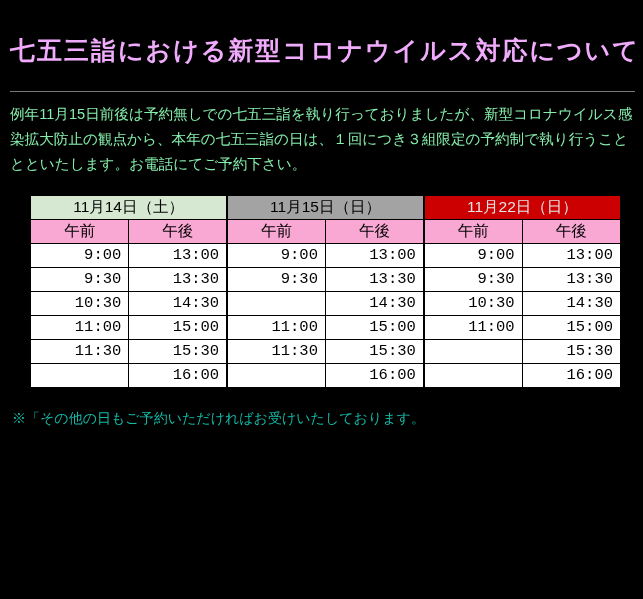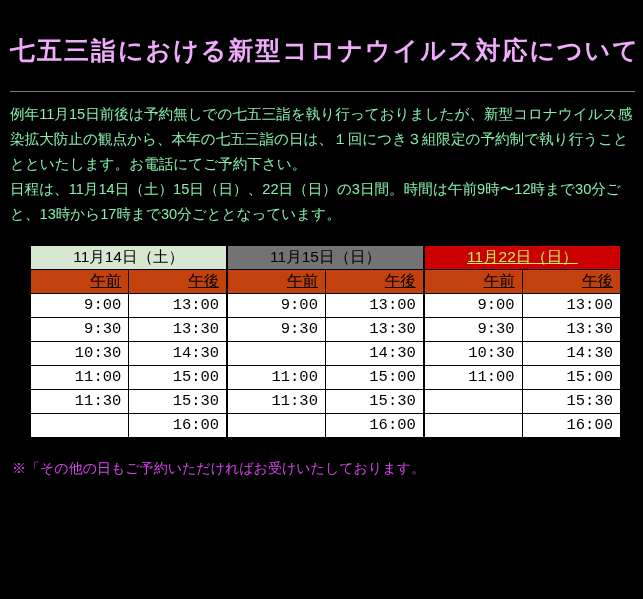--- a/index.html
+++ b/index.html
@@ -60,53 +60,51 @@
     height: 23px;
     padding: 0 7px;
     font-weight: normal;
   }
   th.day-head {
     text-align: center;
     font-size: 16px;
     height: 27px;
   }
   th.day-1 { background: #d7e8d2; }
-  th.day-2 { background: #737373; margin-left: 37px; }
-  th.day-3 { background: #cc0000; color: #bef264; text-decoration: underline; }
+  th.day-2 { background: #a3a3a3; margin-left: 37px; }
+  th.day-3 { background: #cc0000; color: #e5e5e5; }
   th.ampm {
-    text-align: right;
+    text-align: center;
     font-size: 15.5px;
-    background: #c2410c;
+    background: #f9a8d4;
     height: 25px;
-    text-decoration: underline;
   }
   td.slot {
     text-align: right;
     background: #ffffff;
     font-family: Liberation Mono, monospace;
   }
   .sep-left { border-left: 2px solid #000000 !important; }
   .footnote {
     font-size: 14px;
     padding-left: 4px;
     padding-top: 22px;
-    color: #d946ef;
+    color: #14b8a6;
   }
 </style>
 </head>
 <body>
 
 <div class="page">
 
   <h1 class="title">七五三詣における新型コロナウイルス対応について</h1>
   <div class="title-rule"></div>
 
   <div class="body-text">
     <p>例年11月15日前後は予約無しでの七五三詣を執り行っておりましたが、新型コロナウイルス感染拡大防止の観点から、本年の七五三詣の日は、１回につき３組限定の予約制で執り行うこととといたします。お電話にてご予約下さい。</p>
-    <p>日程は、11月14日（土）15日（日）、22日（日）の3日間。時間は午前9時〜12時まで30分ごと、13時から17時まで30分ごととなっています。</p>
   </div>
 
   <div class="table-wrap">
     <table class="sched">
       <thead>
         <tr>
           <th class="day-head day-1" colspan="2">11月14日（土）</th>
           <th class="day-head day-2 sep-left" colspan="2">11月15日（日）</th>
           <th class="day-head day-3 sep-left" colspan="2">11月22日（日）</th>
         </tr>

